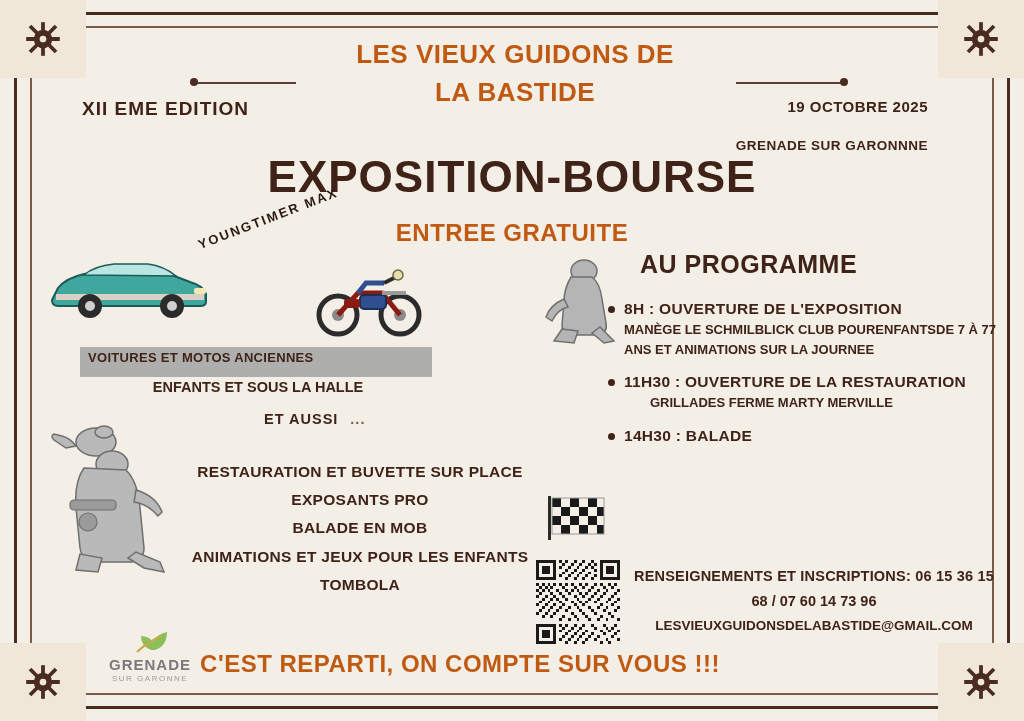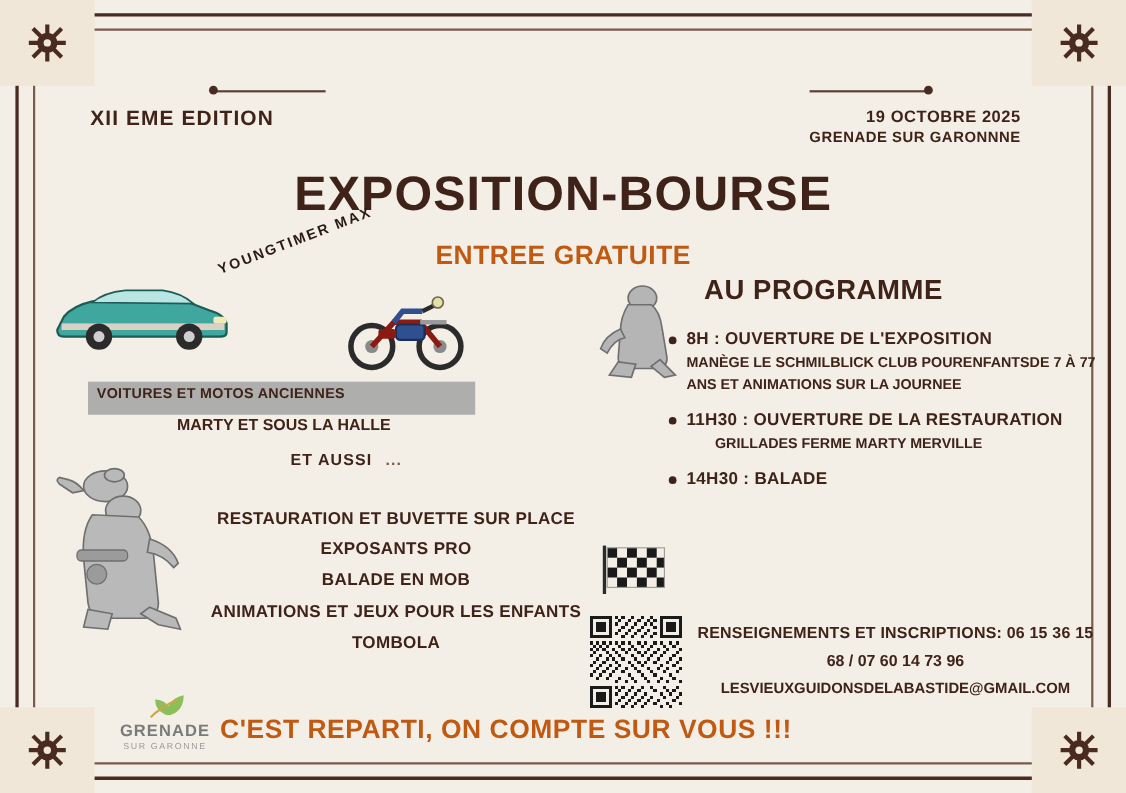--- a/index.html
+++ b/index.html
@@ -83,21 +83,21 @@
     top: 98px;
     font-size: 15px;
     font-weight: bold;
     letter-spacing: 0.5px;
     color: #3f2218;
     text-align: right;
   }
   .place {
     position: absolute;
     right: 96px;
-    top: 117px;
+    top: 138px;
     font-size: 13.5px;
     font-weight: bold;
     letter-spacing: 0.5px;
     color: #3f2218;
     text-align: center;
     margin-left: 40px;
   }
   
   .deco-line {
     position: absolute;
@@ -376,20 +376,24 @@
       <g stroke="#4a2b22" stroke-width="9">
         <line x1="50" y1="10" x2="50" y2="90"></line>
         <line x1="10" y1="50" x2="90" y2="50"></line>
         <line x1="19" y1="19" x2="81" y2="81"></line>
         <line x1="81" y1="19" x2="19" y2="81"></line>
       </g>
       <circle cx="50" cy="50" r="8" fill="#f0e7d8"></circle>
     </g>
   </svg>
 
+  <div class="title">
+    <div>LES VIEUX GUIDONS DE</div>
+    <div>LA BASTIDE</div>
+  </div>
 
   <div class="deco-line left"></div>
   <div class="deco-dot left"></div>
   <div class="deco-line right"></div>
   <div class="deco-dot right"></div>
 
   <div class="edition">XII EME EDITION</div>
   <div class="date">19 OCTOBRE 2025</div>
   <div class="place">GRENADE SUR GARONNNE</div>
 
@@ -422,21 +426,21 @@
       <path d="M68 40 L92 40" stroke="#9a9a9a" stroke-width="4"></path>
       <rect x="30" y="46" width="16" height="9" rx="3" fill="#8b1a12"></rect>
       <circle cx="84" cy="22" r="5" fill="#e6dfa8" stroke="#6a6a4a" stroke-width="1.5"></circle>
     </g>
   </svg>
 
   <div class="youngtimer">YOUNGTIMER MAX</div>
 
   <div class="banner"></div>
   <div class="banner-text">VOITURES ET MOTOS ANCIENNES</div>
-  <div class="banner-sub">MARTY ET SOUS LA HALLE</div>
+  <div class="banner-sub">ENFANTS ET SOUS LA HALLE</div>
 
   <div class="et-aussi">
     <span>ET AUSSI</span><span class="dots">...</span>
   </div>
 
   <svg class="trumpet" width="140" height="170" viewBox="0 0 140 170">
     <g fill="#b9b9b9" stroke="#6f6f6f" stroke-width="1.5">
       <ellipse cx="56" cy="30" rx="20" ry="14"></ellipse>
       <path d="M36 34 Q30 26 22 24 L14 22 Q10 24 14 28 L26 36 Z"></path>
       <ellipse cx="72" cy="52" rx="16" ry="13"></ellipse>

